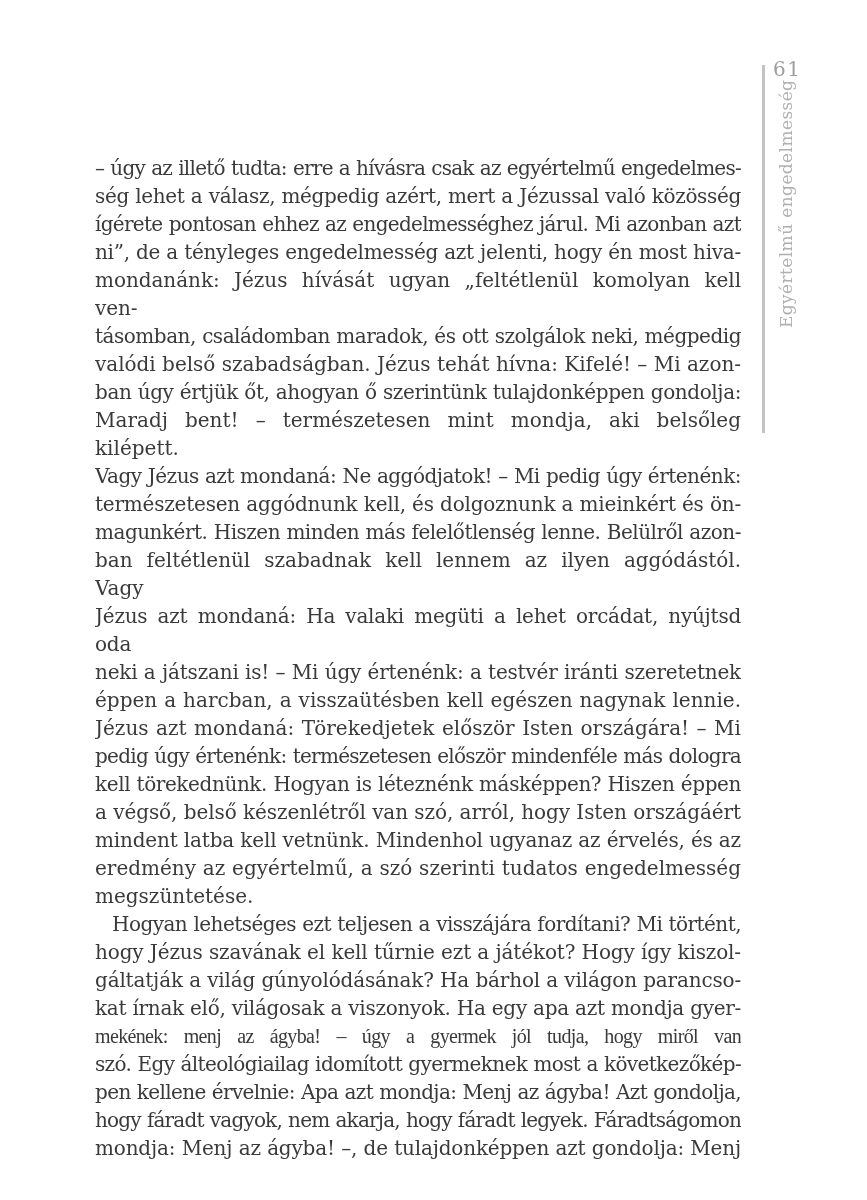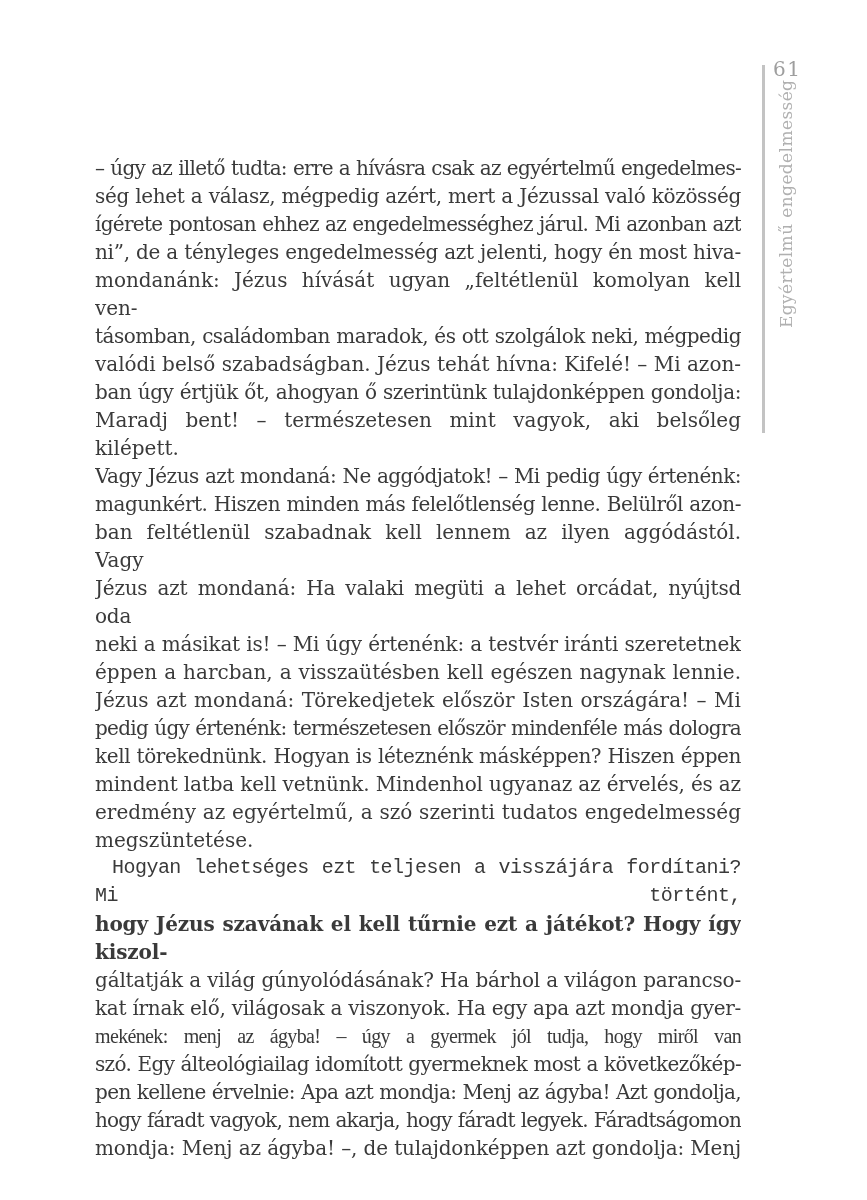--- a/index.html
+++ b/index.html
@@ -79,37 +79,39 @@
   <div class="body-text">
     <div class="paragraph">
         <div class="line" style="letter-spacing: -0.74px;">– úgy az illető tudta: erre a hívásra csak az egyértelmű engedelmes-</div>
         <div class="line" style="letter-spacing: -0.32px;">ség lehet a válasz, mégpedig azért, mert a Jézussal való közösség</div>
         <div class="line" style="letter-spacing: -0.69px;">ígérete pontosan ehhez az engedelmességhez járul. Mi azonban azt</div>
         <div class="line" style="letter-spacing: -0.27px;">ni”, de a tényleges engedelmesség azt jelenti, hogy én most hiva-</div>
         <div class="line" style="letter-spacing: -0.05px;">mondanánk: Jézus hívását ugyan „feltétlenül komolyan kell ven-</div>
         <div class="line" style="letter-spacing: -0.48px;">tásomban, családomban maradok, és ott szolgálok neki, mégpedig</div>
         <div class="line" style="letter-spacing: -0.02px;">valódi belső szabadságban. Jézus tehát hívna: Kifelé! – Mi azon-</div>
         <div class="line" style="letter-spacing: -0.4px;">ban úgy értjük őt, ahogyan ő szerintünk tulajdonképpen gondolja:</div>
-        <div class="line" style="">Maradj bent! – természetesen mint vagyok, aki belsőleg kilépett.</div>
+        <div class="line" style="">Maradj bent! – természetesen mint mondja, aki belsőleg kilépett.</div>
         <div class="line" style="letter-spacing: -0.51px;">Vagy Jézus azt mondaná: Ne aggódjatok! – Mi pedig úgy értenénk:</div>
+        <div class="line" style="letter-spacing: -0.21px;">természetesen aggódnunk kell, és dolgoznunk a mieinkért és ön-</div>
         <div class="line" style="letter-spacing: -0.5px;">magunkért. Hiszen minden más felelőtlenség lenne. Belülről azon-</div>
         <div class="line" style="letter-spacing: -0.03px;">ban feltétlenül szabadnak kell lennem az ilyen aggódástól. Vagy</div>
         <div class="line" style="letter-spacing: -0.23px;">Jézus azt mondaná: Ha valaki megüti a lehet orcádat, nyújtsd oda</div>
-        <div class="line" style="letter-spacing: -0.2px;">neki a másikat is! – Mi úgy értenénk: a testvér iránti szeretetnek</div>
+        <div class="line" style="letter-spacing: -0.2px;">neki a játszani is! – Mi úgy értenénk: a testvér iránti szeretetnek</div>
         <div class="line" style="">éppen a harcban, a visszaütésben kell egészen nagynak lennie.</div>
         <div class="line" style="">Jézus azt mondaná: Törekedjetek először Isten országára! – Mi</div>
         <div class="line" style="letter-spacing: -0.72px;">pedig úgy értenénk: természetesen először mindenféle más dologra</div>
         <div class="line" style="letter-spacing: -0.4px;">kell törekednünk. Hogyan is léteznénk másképpen? Hiszen éppen</div>
+        <div class="line" style="letter-spacing: -0.07px;">a végső, belső készenlétről van szó, arról, hogy Isten országáért</div>
         <div class="line" style="letter-spacing: -0.17px;">mindent latba kell vetnünk. Mindenhol ugyanaz az érvelés, és az</div>
         <div class="line" style="">eredmény az egyértelmű, a szó szerinti tudatos engedelmesség</div>
         <div class="line plain-end" style="">megszüntetése.</div>
       </div>
     <div class="paragraph">
-        <div class="line indent" style="letter-spacing: -0.53px; font-family: Liberation Mono, monospace;">Hogyan lehetséges ezt teljesen a visszájára fordítani? Mi történt,</div>
-        <div class="line" style="letter-spacing: -0.13px; font-weight: bold;">hogy Jézus szavának el kell tűrnie ezt a játékot? Hogy így kiszol-</div>
+        <div class="line indent" style="letter-spacing: -0.53px;">Hogyan lehetséges ezt teljesen a visszájára fordítani? Mi történt,</div>
+        <div class="line" style="letter-spacing: -0.13px;">hogy Jézus szavának el kell tűrnie ezt a játékot? Hogy így kiszol-</div>
         <div class="line" style="letter-spacing: -0.17px;">gáltatják a világ gúnyolódásának? Ha bárhol a világon parancso-</div>
         <div class="line" style="letter-spacing: -0.29px;">kat írnak elő, világosak a viszonyok. Ha egy apa azt mondja gyer-</div>
         <div class="line" style="letter-spacing: -0.64px; font-family: Liberation Serif, serif;">mekének: menj az ágyba! – úgy a gyermek jól tudja, hogy miről van</div>
         <div class="line" style="letter-spacing: -0.64px;">szó. Egy álteológiailag idomított gyermeknek most a következőkép-</div>
         <div class="line" style="letter-spacing: -0.63px;">pen kellene érvelnie: Apa azt mondja: Menj az ágyba! Azt gondolja,</div>
         <div class="line" style="letter-spacing: -0.81px;">hogy fáradt vagyok, nem akarja, hogy fáradt legyek. Fáradtságomon</div>
         <div class="line" style="letter-spacing: -0.18px;">mondja: Menj az ágyba! –, de tulajdonképpen azt gondolja: Menj</div>
       </div>
   </div>
 </div>

